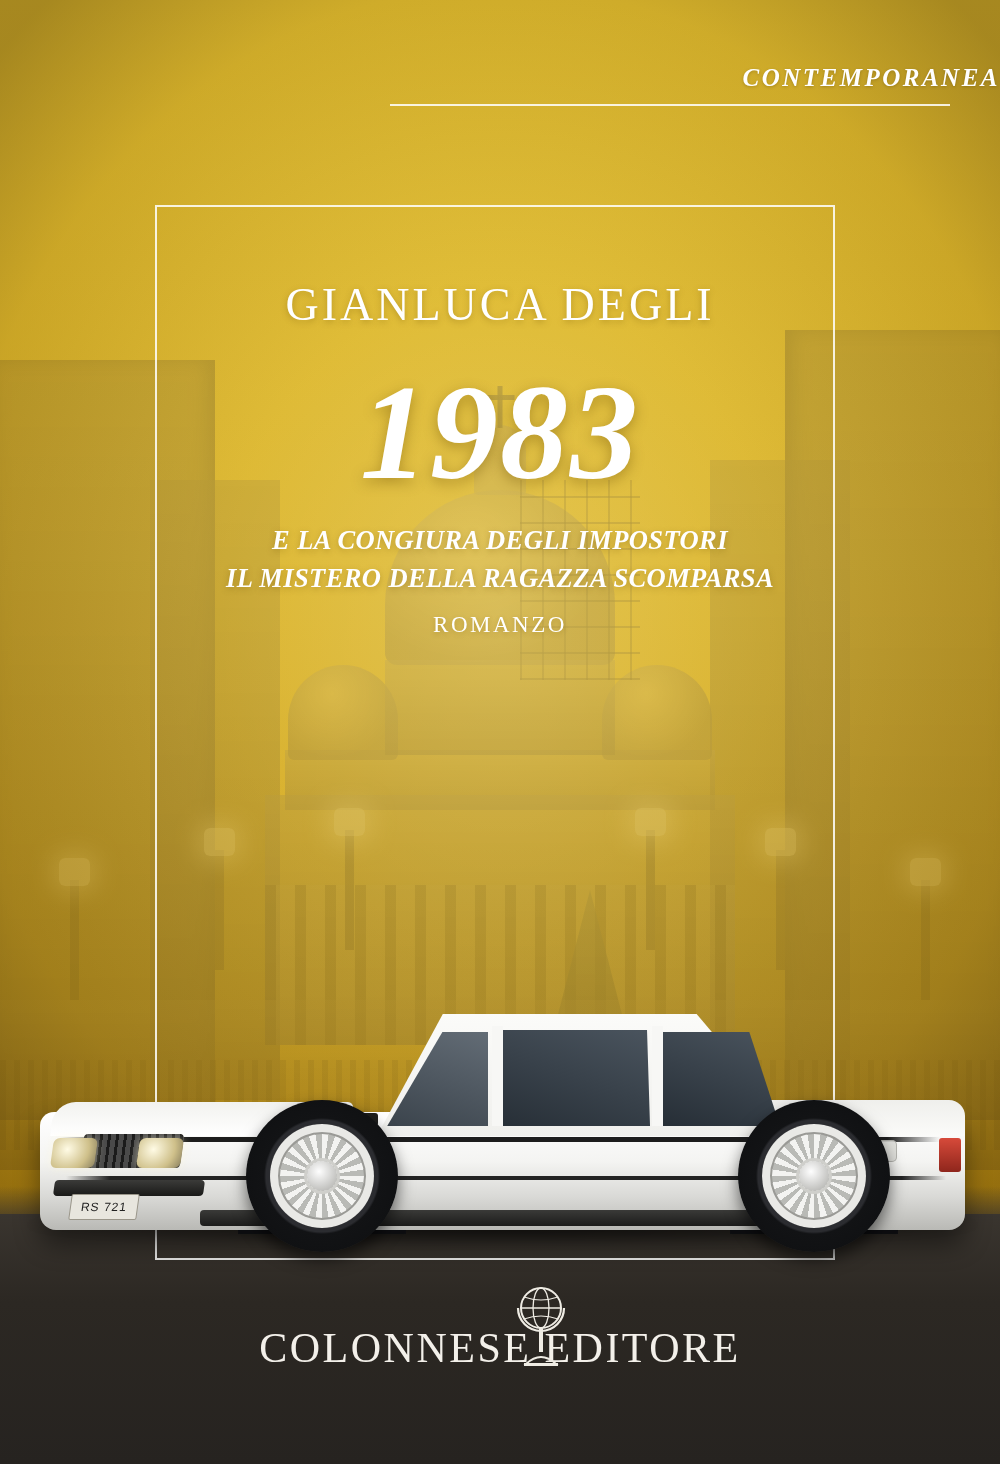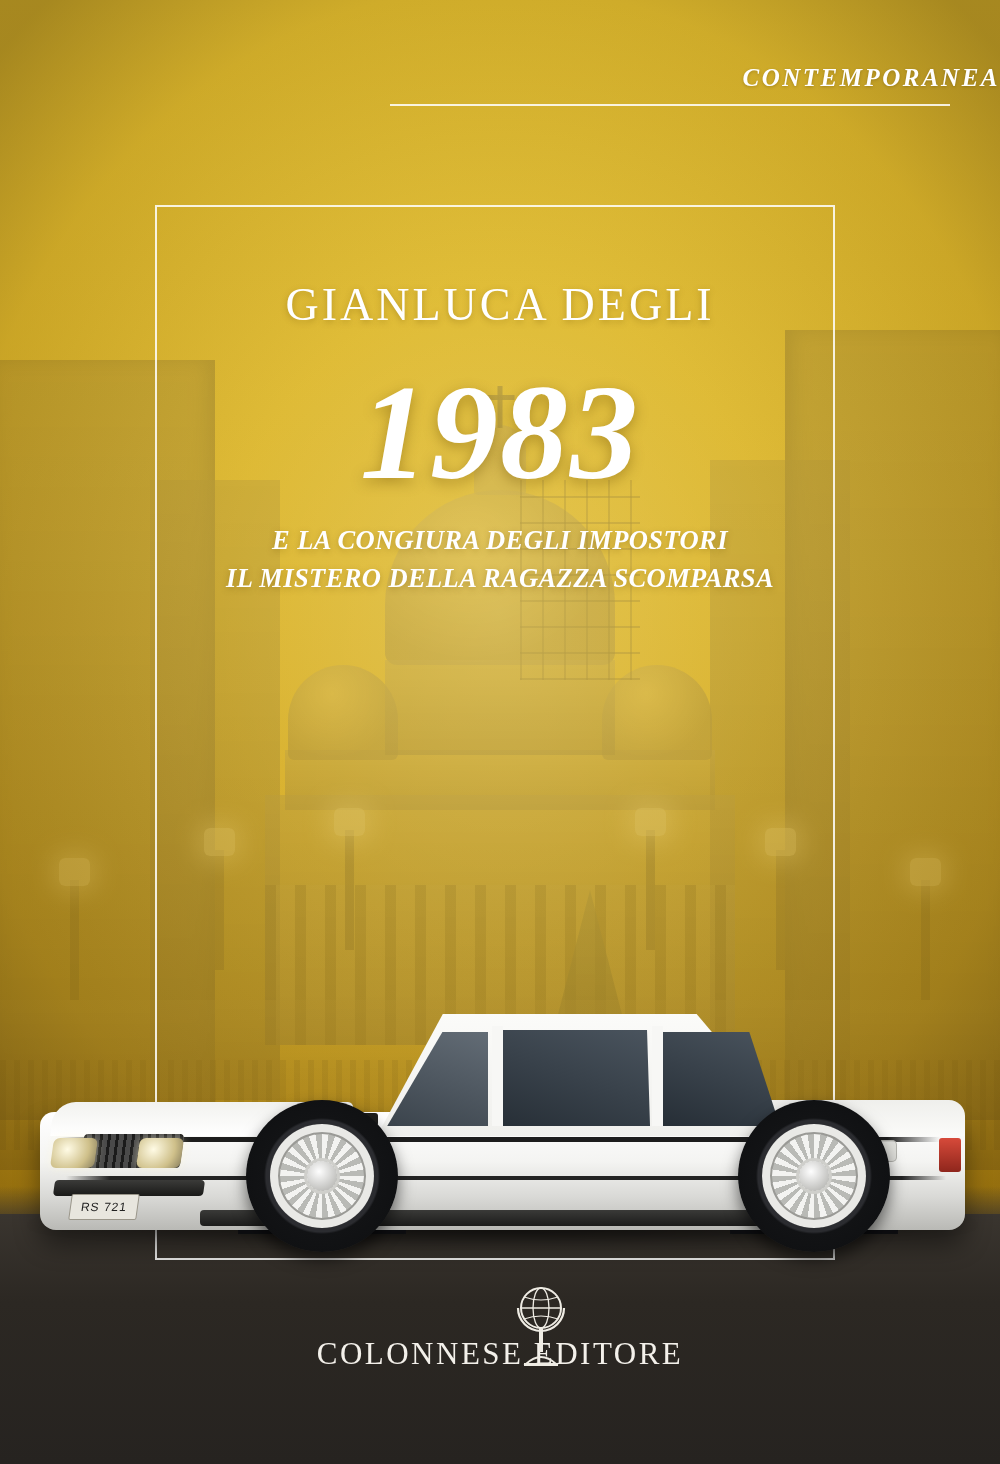--- a/index.html
+++ b/index.html
@@ -256,21 +256,21 @@
     letter-spacing: 2.5px;
     text-shadow: 0 2px 5px rgba(110,80,0,0.3);
   }
 
   
   .publisher {
     position: absolute;
     bottom: 92px; left: 0; right: 0;
     text-align: center;
     color: #f3f0ea;
-    font-size: 31px;
+    font-size: 42px;
     letter-spacing: 2.5px;
   }
   .pub-logo {
     position: absolute;
     bottom: 96px; left: 50%;
     margin-left: 12px;
     width: 58px; height: 86px;
   }
 
   
@@ -461,20 +461,21 @@
 
   <div class="series">CONTEMPORANEA</div>
   <div class="series-rule"></div>
 
   <div class="author">GIANLUCA DEGLI</div>
   <div class="big-title">1983</div>
   <div class="subtitle">
     <div>E LA CONGIURA DEGLI IMPOSTORI</div>
     <div>IL MISTERO DELLA RAGAZZA SCOMPARSA</div>
   </div>
+  <div class="genre">ROMANZO</div>
 
   <div class="car">
     <div class="car-shadow"></div>
 
     <div class="wheel-well" style="left:208px;"></div>
     <div class="wheel-well" style="left:700px;"></div>
 
     <div class="car-body"></div>
     <div class="car-hood"></div>
     <div class="car-trunk"></div>

